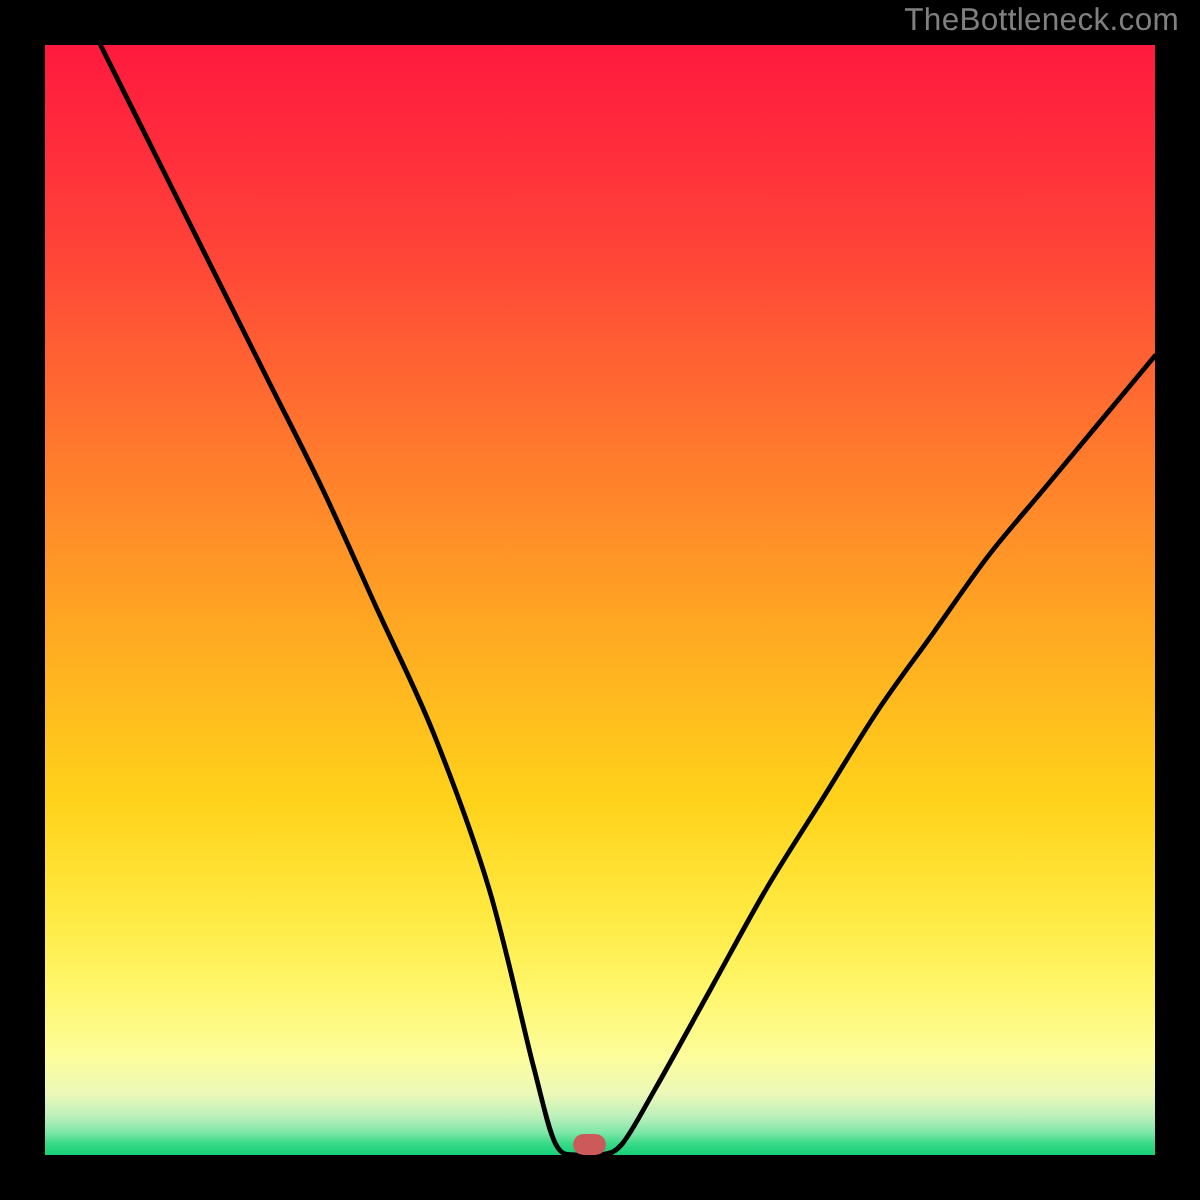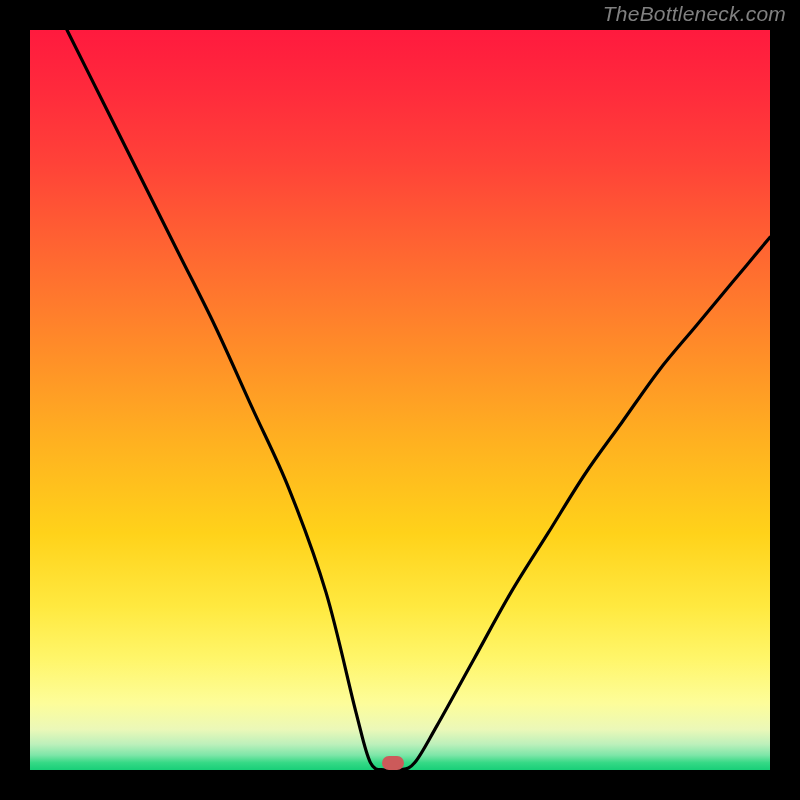--- a/index.html
+++ b/index.html
@@ -18,21 +18,20 @@
     background: #000;
   }
   .watermark {
     position: absolute;
     top: 2px;
     right: 14px;
     color: #808080;
     font-size: 21px;
     letter-spacing: 0.2px;
     z-index: 10;
-    font-style: italic;
   }
   .plot-area {
     position: absolute;
     left: 30px;
     top: 30px;
     width: 740px;
     height: 740px;
     overflow: hidden;
   }
   .gradient {

